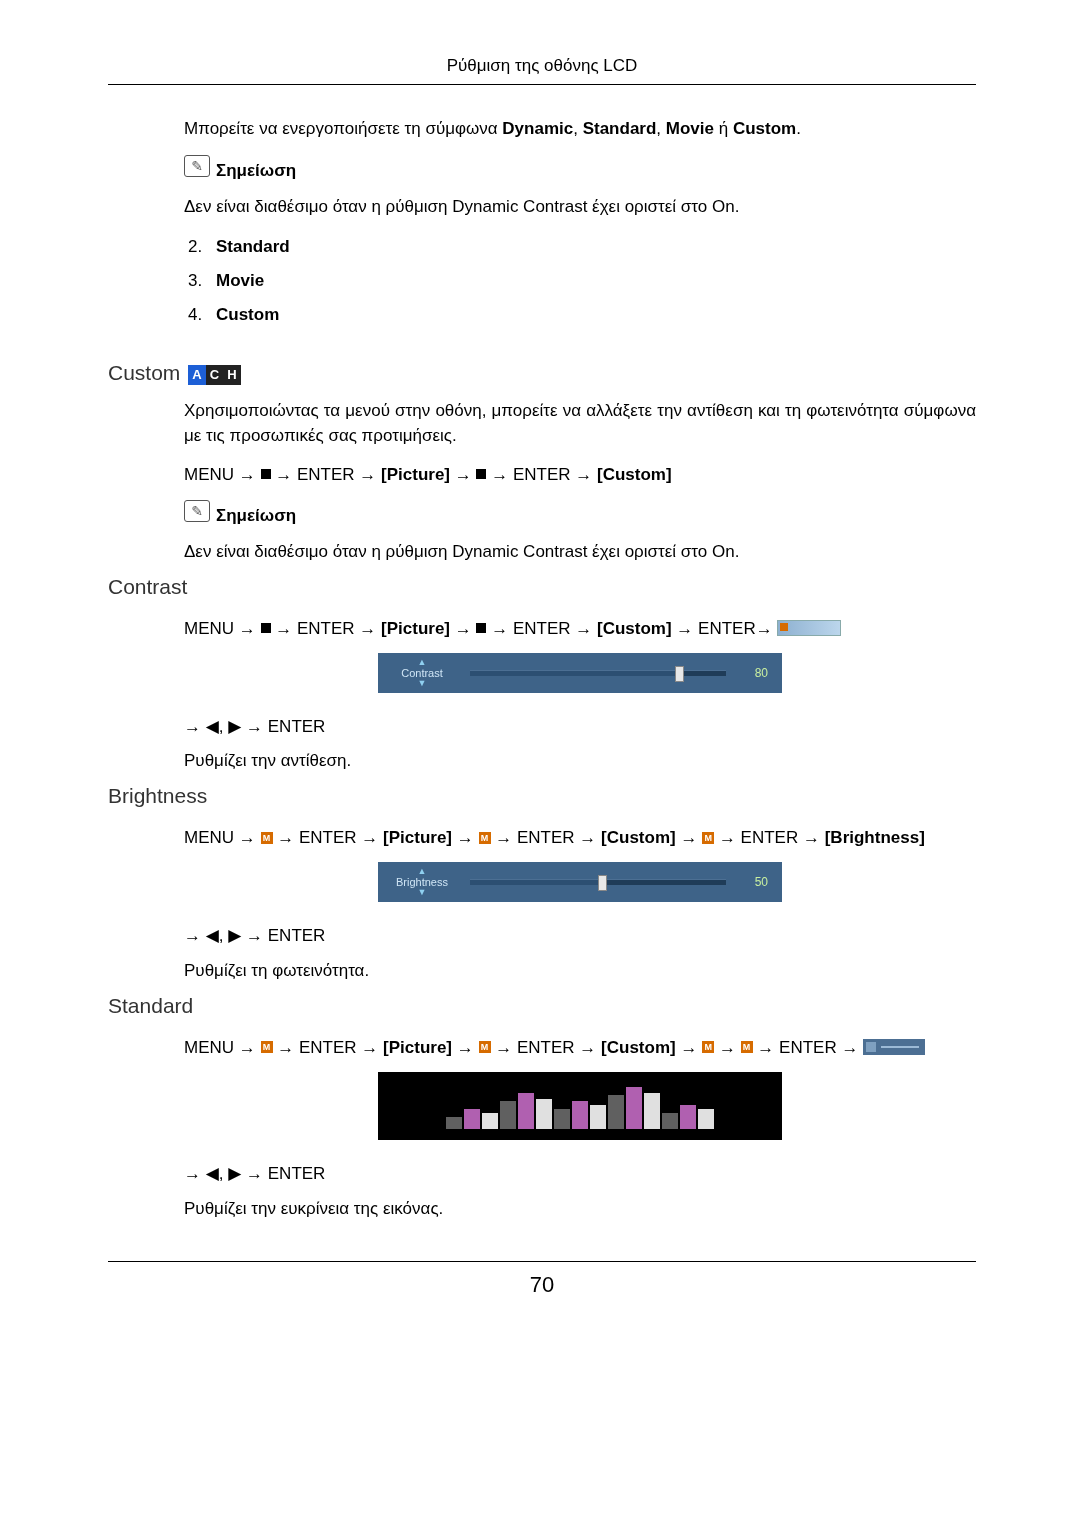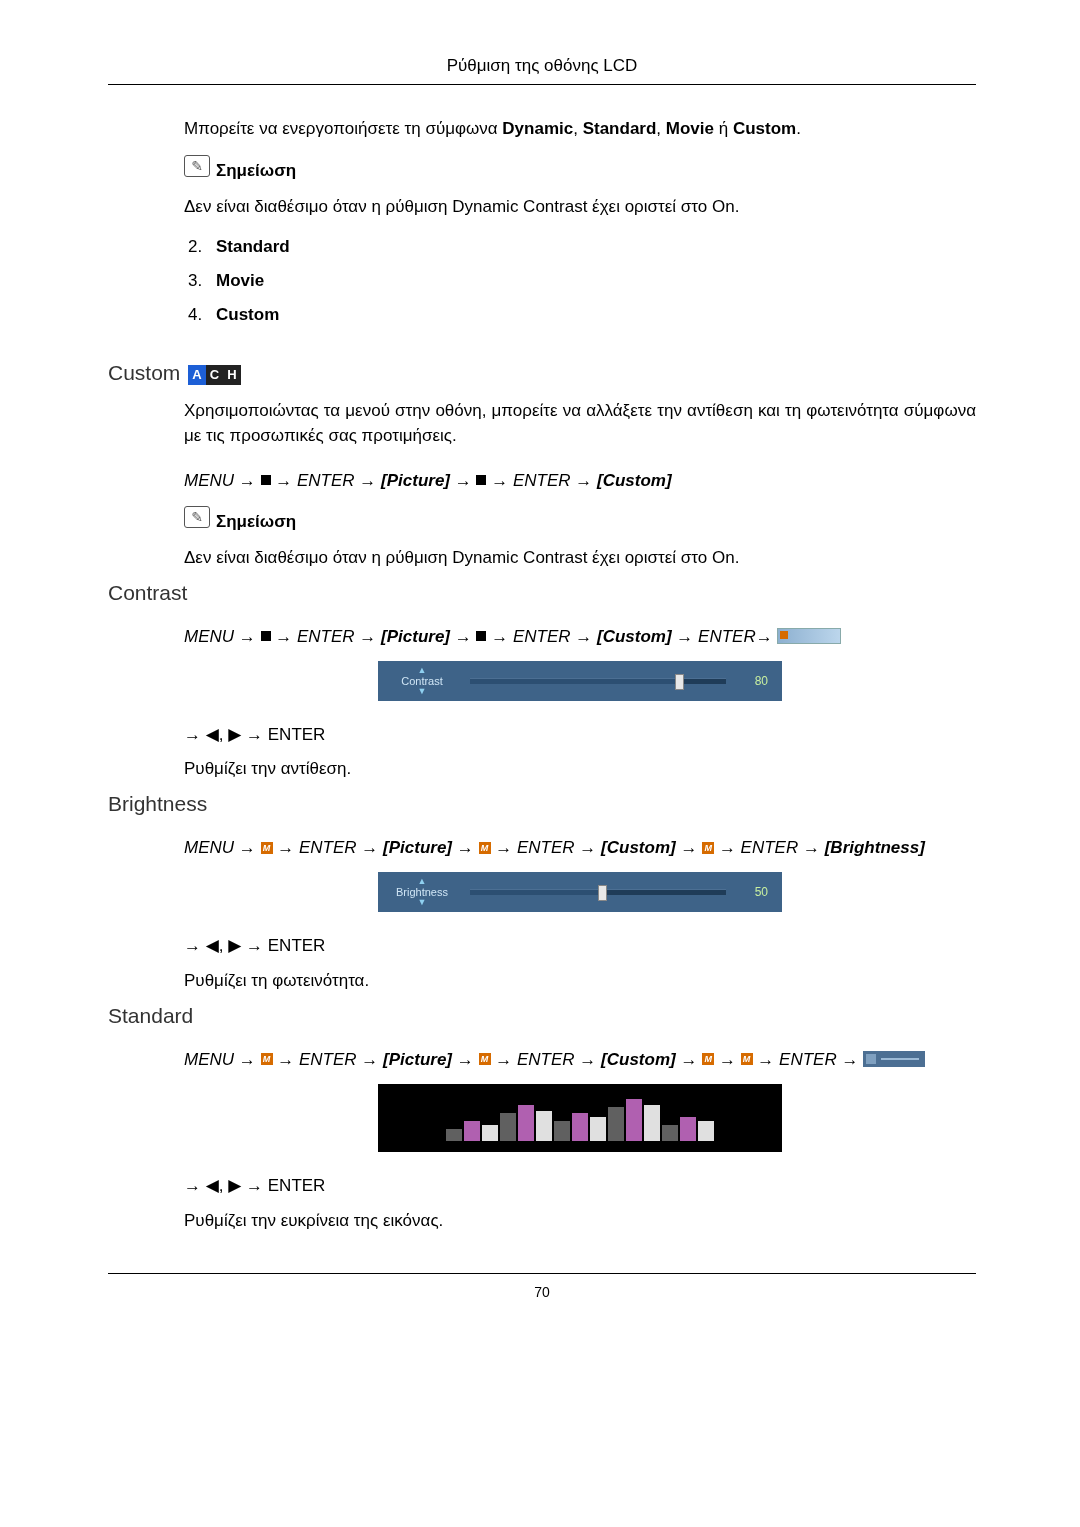--- a/index.html
+++ b/index.html
@@ -110,23 +110,22 @@
   .chip-h {
     background: #222;
     color: #fff;
     font-weight: bold;
     font-size: 13px;
     padding: 1px 4px;
     line-height: 18px;
   }
   .nav-line {
     font-size: 17px;
-    margin: 16px 0 6px 0;
+    margin: 8px 0 6px 0;
     line-height: 1.9;
-    font-style: italic;
   }
   .nav-line .bracket { font-weight: bold; }
   .stop-icon {
     display: inline-block;
     width: 10px;
     height: 10px;
     background: #000;
     vertical-align: middle;
     margin-top: -2px;
   }
@@ -255,21 +254,21 @@
   }
   .sharp-bars .bar.gray { background: #606060; }
   .sharp-bars .bar.white { background: #e0e0e0; }
   .footer-rule {
     border: none;
     border-top: 1px solid #000;
     margin: 40px 0 10px 0;
   }
   .page-num {
     text-align: center;
-    font-size: 14px;
+    font-size: 22px;
     padding-bottom: 30px;
   }
 </style>
 </head>
 <body>
 
 <div class="page">
   <div class="header-title">Ρύθμιση της οθόνης LCD</div>
   <hr class="rule">
 

